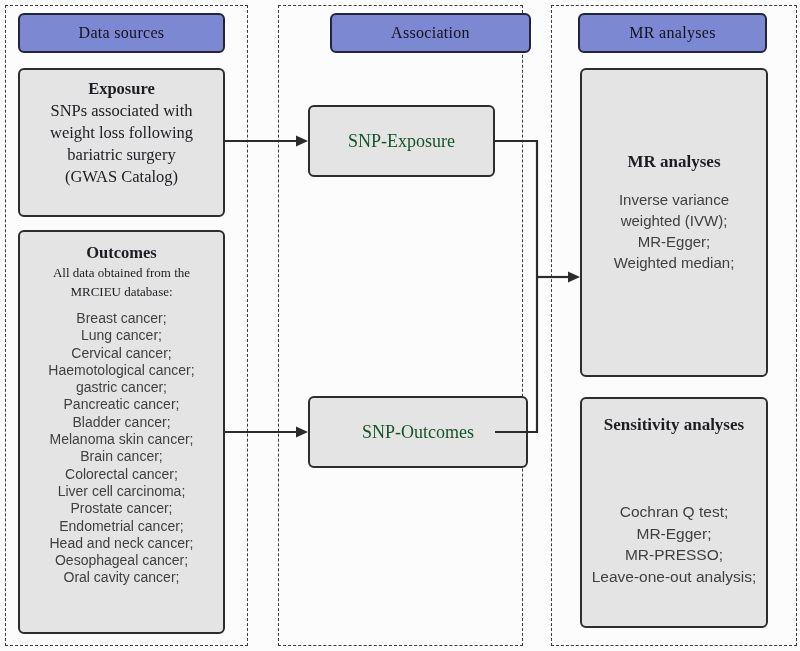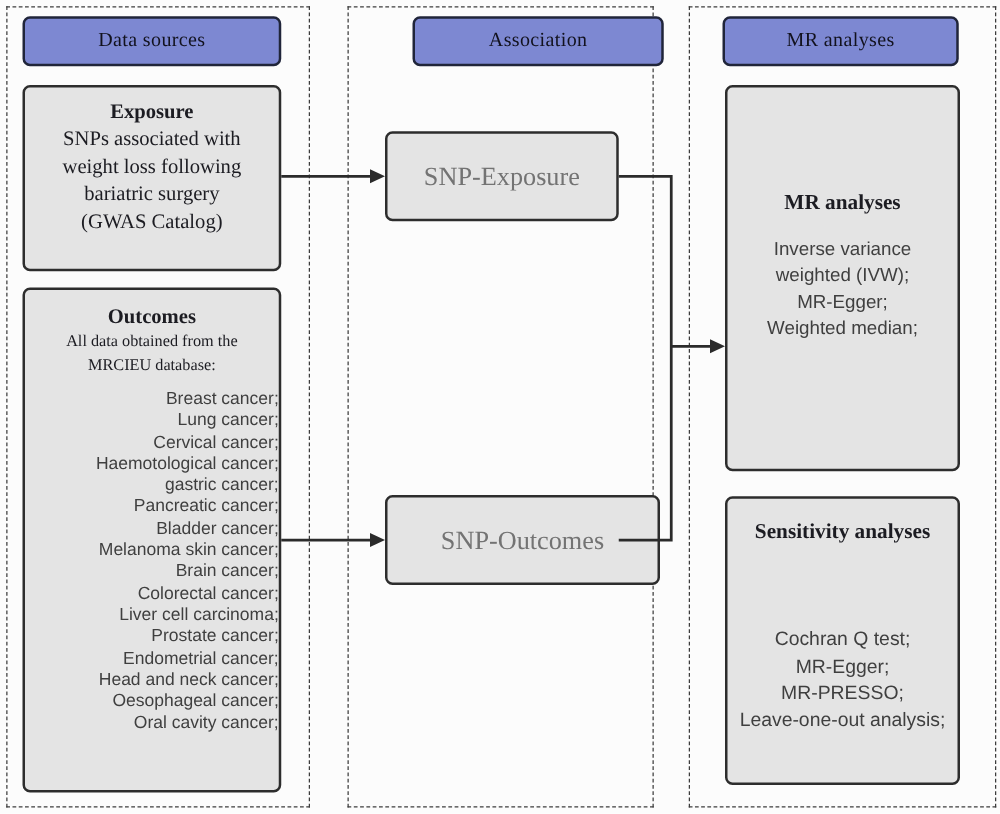--- a/index.html
+++ b/index.html
@@ -31,24 +31,24 @@
   .box-snp-exposure{left:308px;top:105px;width:187px;height:72px;}
   .box-snp-outcomes{left:308px;top:396px;width:220px;height:72px;}
   .box-mr{left:580px;top:68px;width:188px;height:309px;padding-bottom:22px;}
   .box-sens{left:580px;top:397px;width:188px;height:231px;padding-bottom:25px;gap:46px;}
   .vcenter{display:flex;flex-direction:column;align-items:center;justify-content:center;}
   .serif-title{font-weight:bold;font-size:16.5px;line-height:22px;}
   .big-title{font-weight:bold;font-size:17px;line-height:24px;}
   .serif-line{font-size:16.5px;line-height:22px;}
   .sub-line{font-size:13px;line-height:18.5px;}
   .sans-list{font-family:"Liberation Sans","DejaVu Sans",sans-serif;color:#3f3f3f;}
-  .cancer-list{margin-top:9px;font-size:14px;line-height:17.3px;text-align:right;}
+  .cancer-list{margin-top:9px;font-size:14px;line-height:17.3px;}
   .mr-list{margin-top:15px;font-size:15px;line-height:21px;}
   .sens-list{margin-top:18px;font-size:15.5px;line-height:21.5px;}
-  .snp-label{font-size:21px;line-height:20px;color:#737373;}
+  .snp-label{font-size:18px;line-height:20px;color:#14532d;}
   .connectors{position:absolute;left:0;top:0;pointer-events:none;}
   .connectors *{vector-effect:non-scaling-stroke;}
 </style>
 </head>
 <body>
 
 <div class="canvas">
 
   <div class="panel panel-1"></div>
   <div class="panel panel-2"></div>

